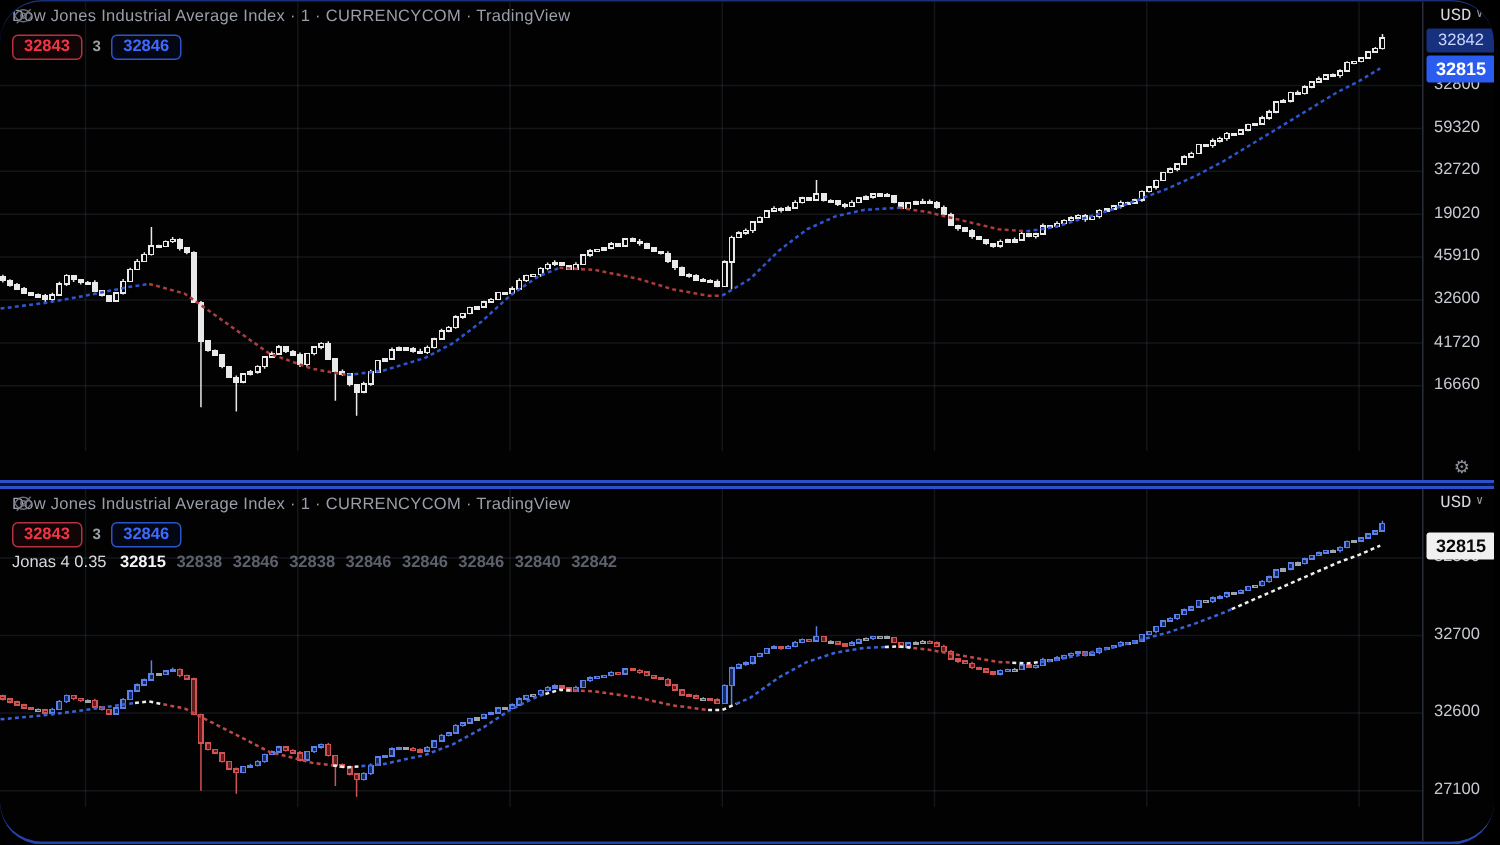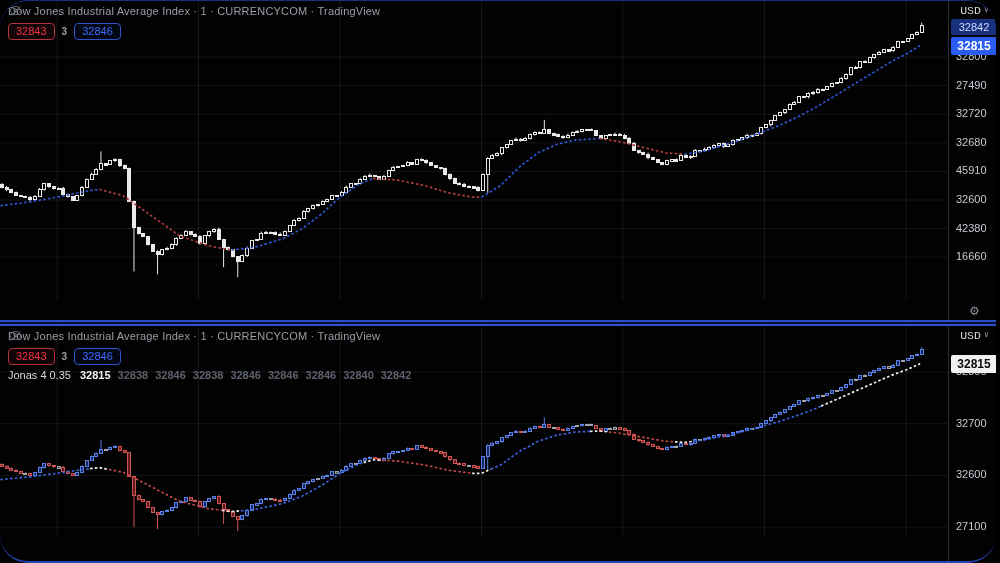--- a/index.html
+++ b/index.html
@@ -11,21 +11,21 @@
   .panel-bottom{height:235px;}
   .chart{position:absolute;left:0;top:0;width:948px;overflow:hidden;}
   .panel-top .chart{height:300px;}
   .panel-bottom .chart{height:212px;}
   .chart svg{position:absolute;left:0;top:0;}
   .overlay{position:absolute;left:8px;top:2px;z-index:5;}
   .trow{display:flex;align-items:center;height:16px;gap:14px;}
   .title{font-size:11px;color:#9a9ea8;letter-spacing:.2px;cursor:pointer;}
   .eye{display:flex;align-items:center;opacity:.9;cursor:pointer;}
   .brow{display:flex;align-items:center;height:18px;margin-top:3px;gap:5px;}
-  .badge{border:1px solid;border-radius:4px;padding:0 7px;font-size:11px;font-weight:normal;
+  .badge{border:1px solid;border-radius:4px;padding:0 7px;font-size:11px;font-weight:bold;
          line-height:15px;cursor:pointer;}
   .bid{color:#f23645;border-color:#b3333e;background:rgba(242,54,69,.07);}
   .ask{color:#3d6bff;border-color:#2d54c8;background:rgba(41,98,255,.07);}
   .spread{color:#9aa0a6;font-size:10px;font-weight:bold;margin:0 2px;}
   .lrow{display:flex;align-items:center;margin-top:4px;font-size:11px;}
   .lname{color:#d6d9de;margin-right:9px;white-space:nowrap;}
   .lv{margin-right:7px;font-weight:bold;}
   .w{color:#d6d9de;} .b{color:#4c7df0;} .g{color:#5c616b;} .wv{color:#f2f4f7;}
   .paxis{position:absolute;left:948px;top:0;width:52px;height:100%;box-sizing:border-box;
          border-left:1px solid #2a2e39;background:#020203;cursor:ns-resize;}
@@ -482,26 +482,26 @@
         </div>
       </div>
 
     </div>
     <div class="paxis" id="paxis-0">
       <div class="cur">
         <span>USD</span><span class="caret">∨</span>
       </div>
       <span class="gear">⚙</span>
     <div class="ptick" style="top: 49px;">32800</div>
-        <div class="ptick" style="top: 77.6px;">27490</div>
+        <div class="ptick" style="top: 77.6px;">59320</div>
         <div class="ptick" style="top: 106.2px;">32720</div>
-        <div class="ptick" style="top: 134.8px;">32680</div>
+        <div class="ptick" style="top: 134.8px;">19020</div>
         <div class="ptick" style="top: 163.4px;">45910</div>
         <div class="ptick" style="top: 192px;">32600</div>
-        <div class="ptick" style="top: 220.6px;">42380</div>
+        <div class="ptick" style="top: 220.6px;">41720</div>
         <div class="ptick" style="top: 249.2px;">16660</div>
         <div class="plabel " style="top: 17.97px; background: rgb(23, 49, 127); color: rgb(204, 214, 255);">32842</div>
         <div class="plabel big" style="top: 36.275px; background: rgb(43, 92, 240); color: rgb(255, 255, 255);">32815</div>
       </div>
   </section>
 
   <div class="divider"></div>
 
   <section class="panel panel-bottom">
     <div class="chart">

